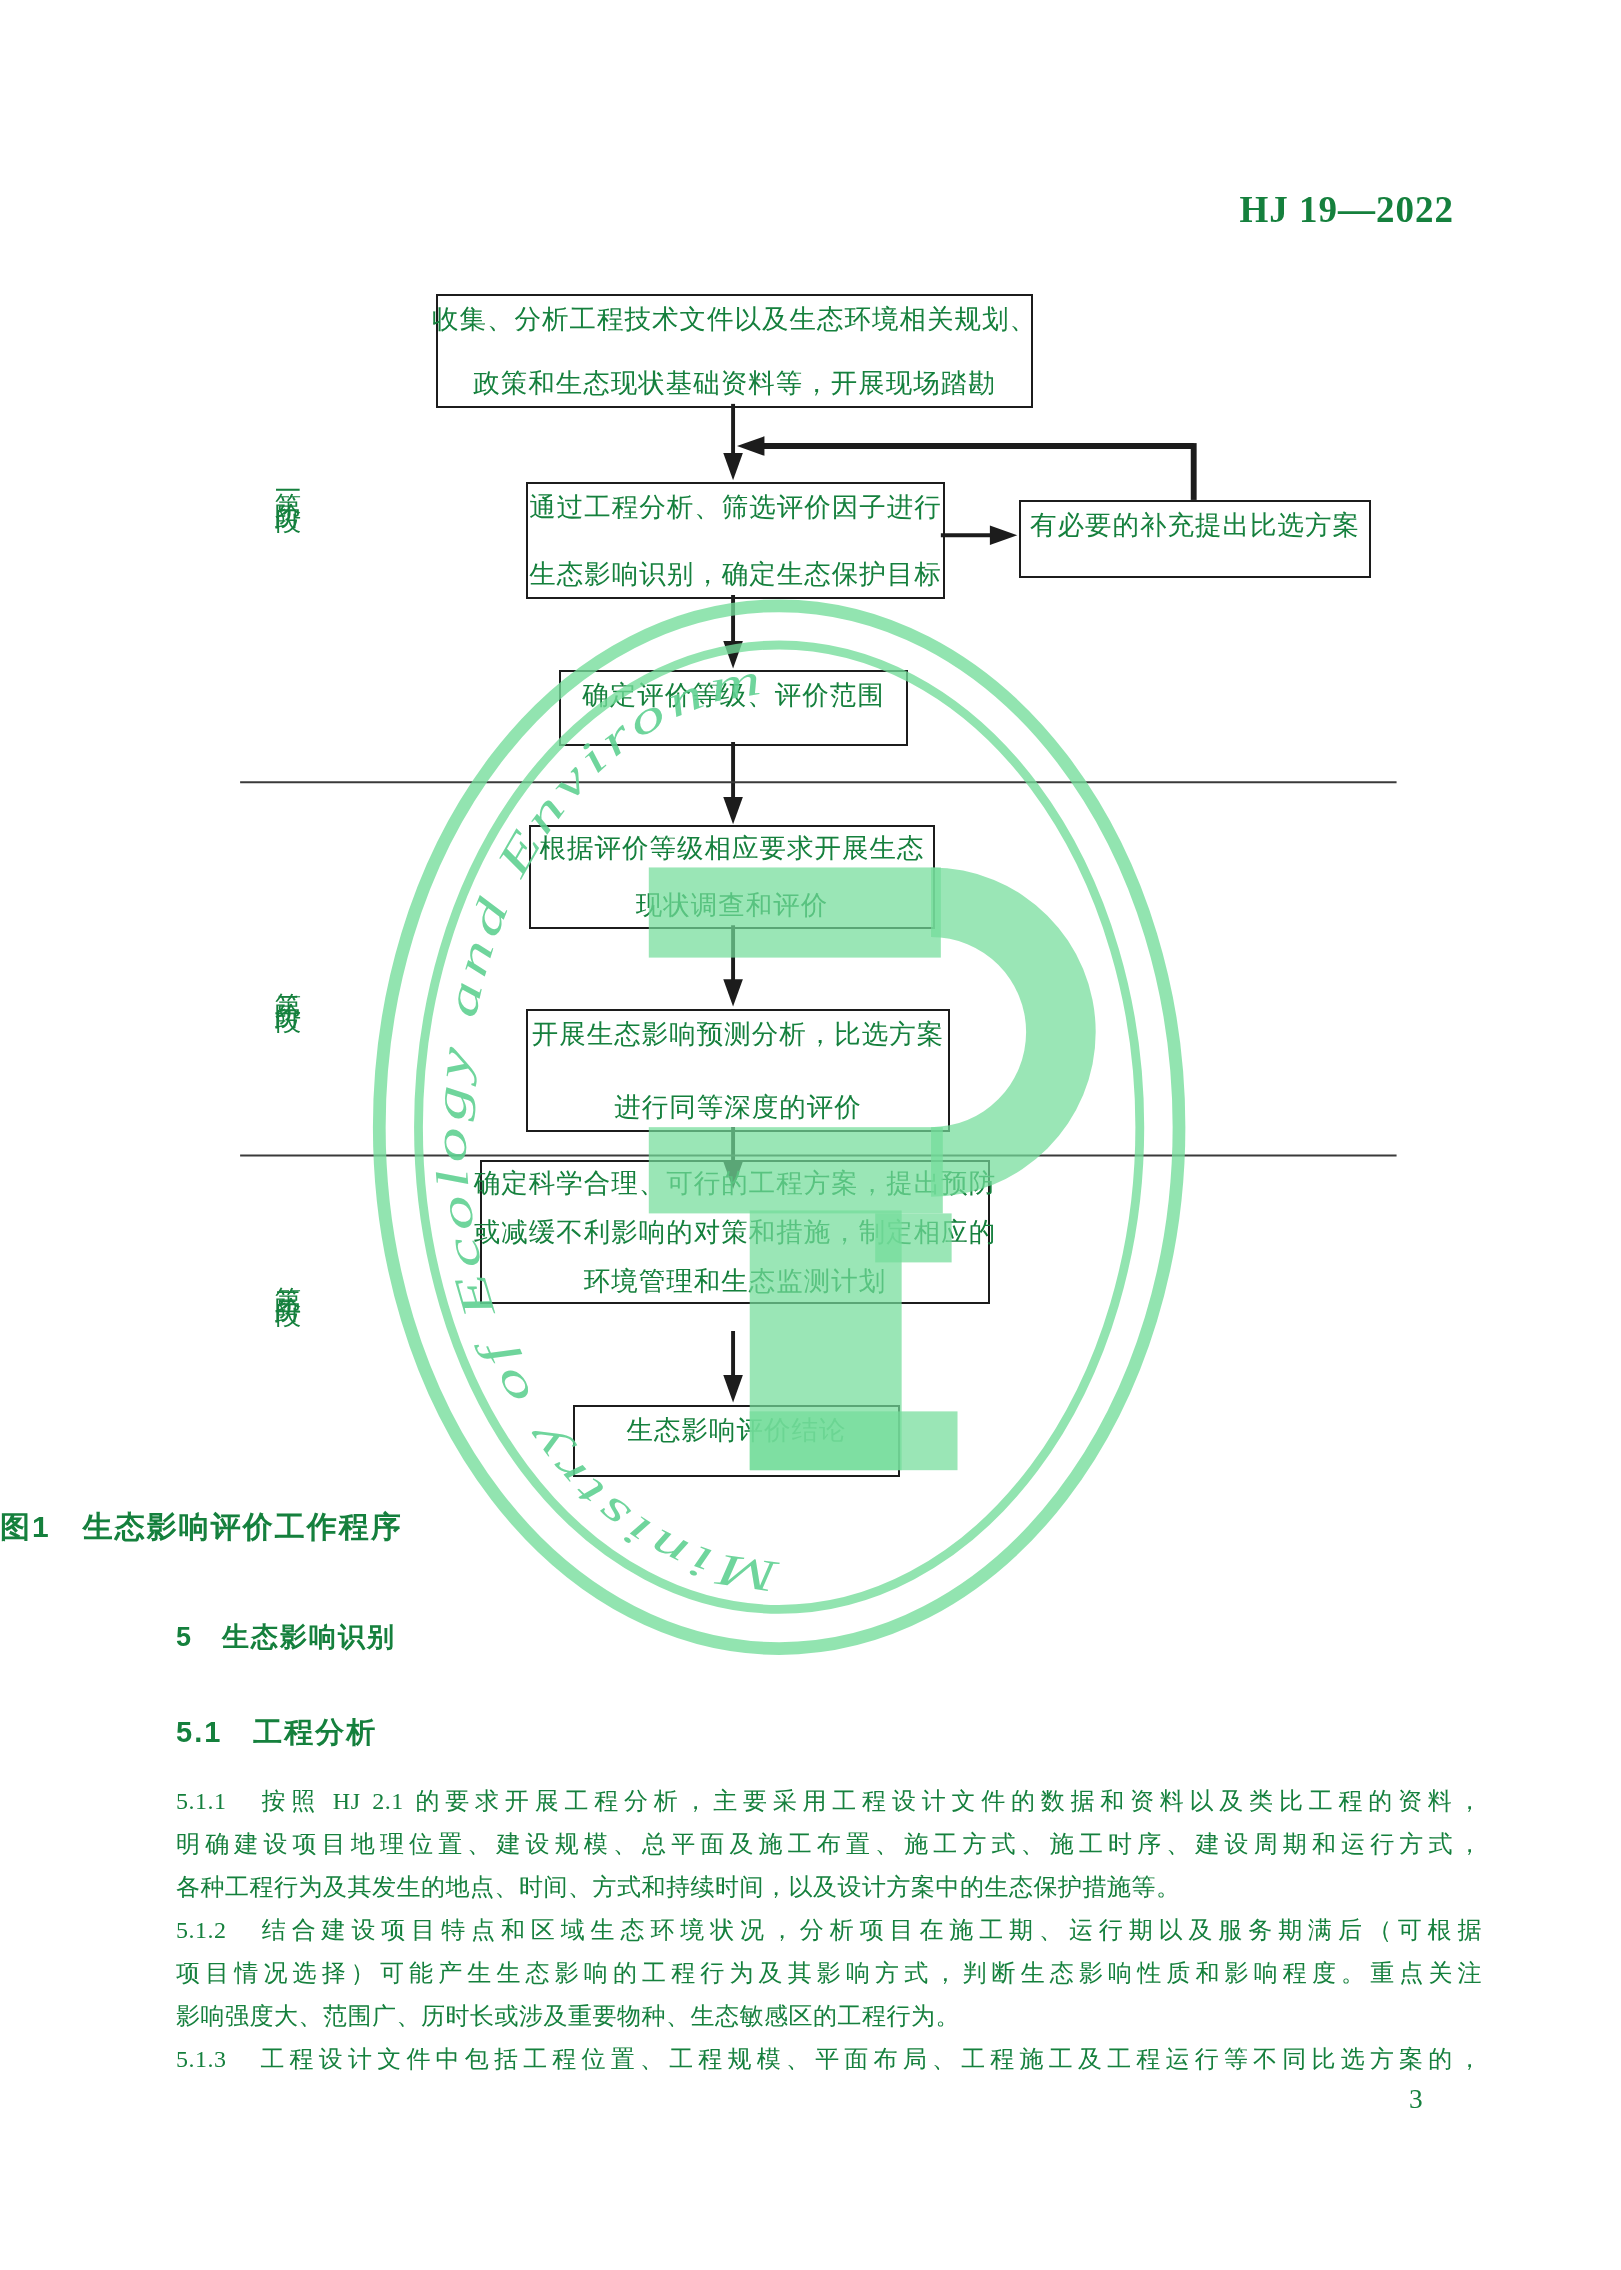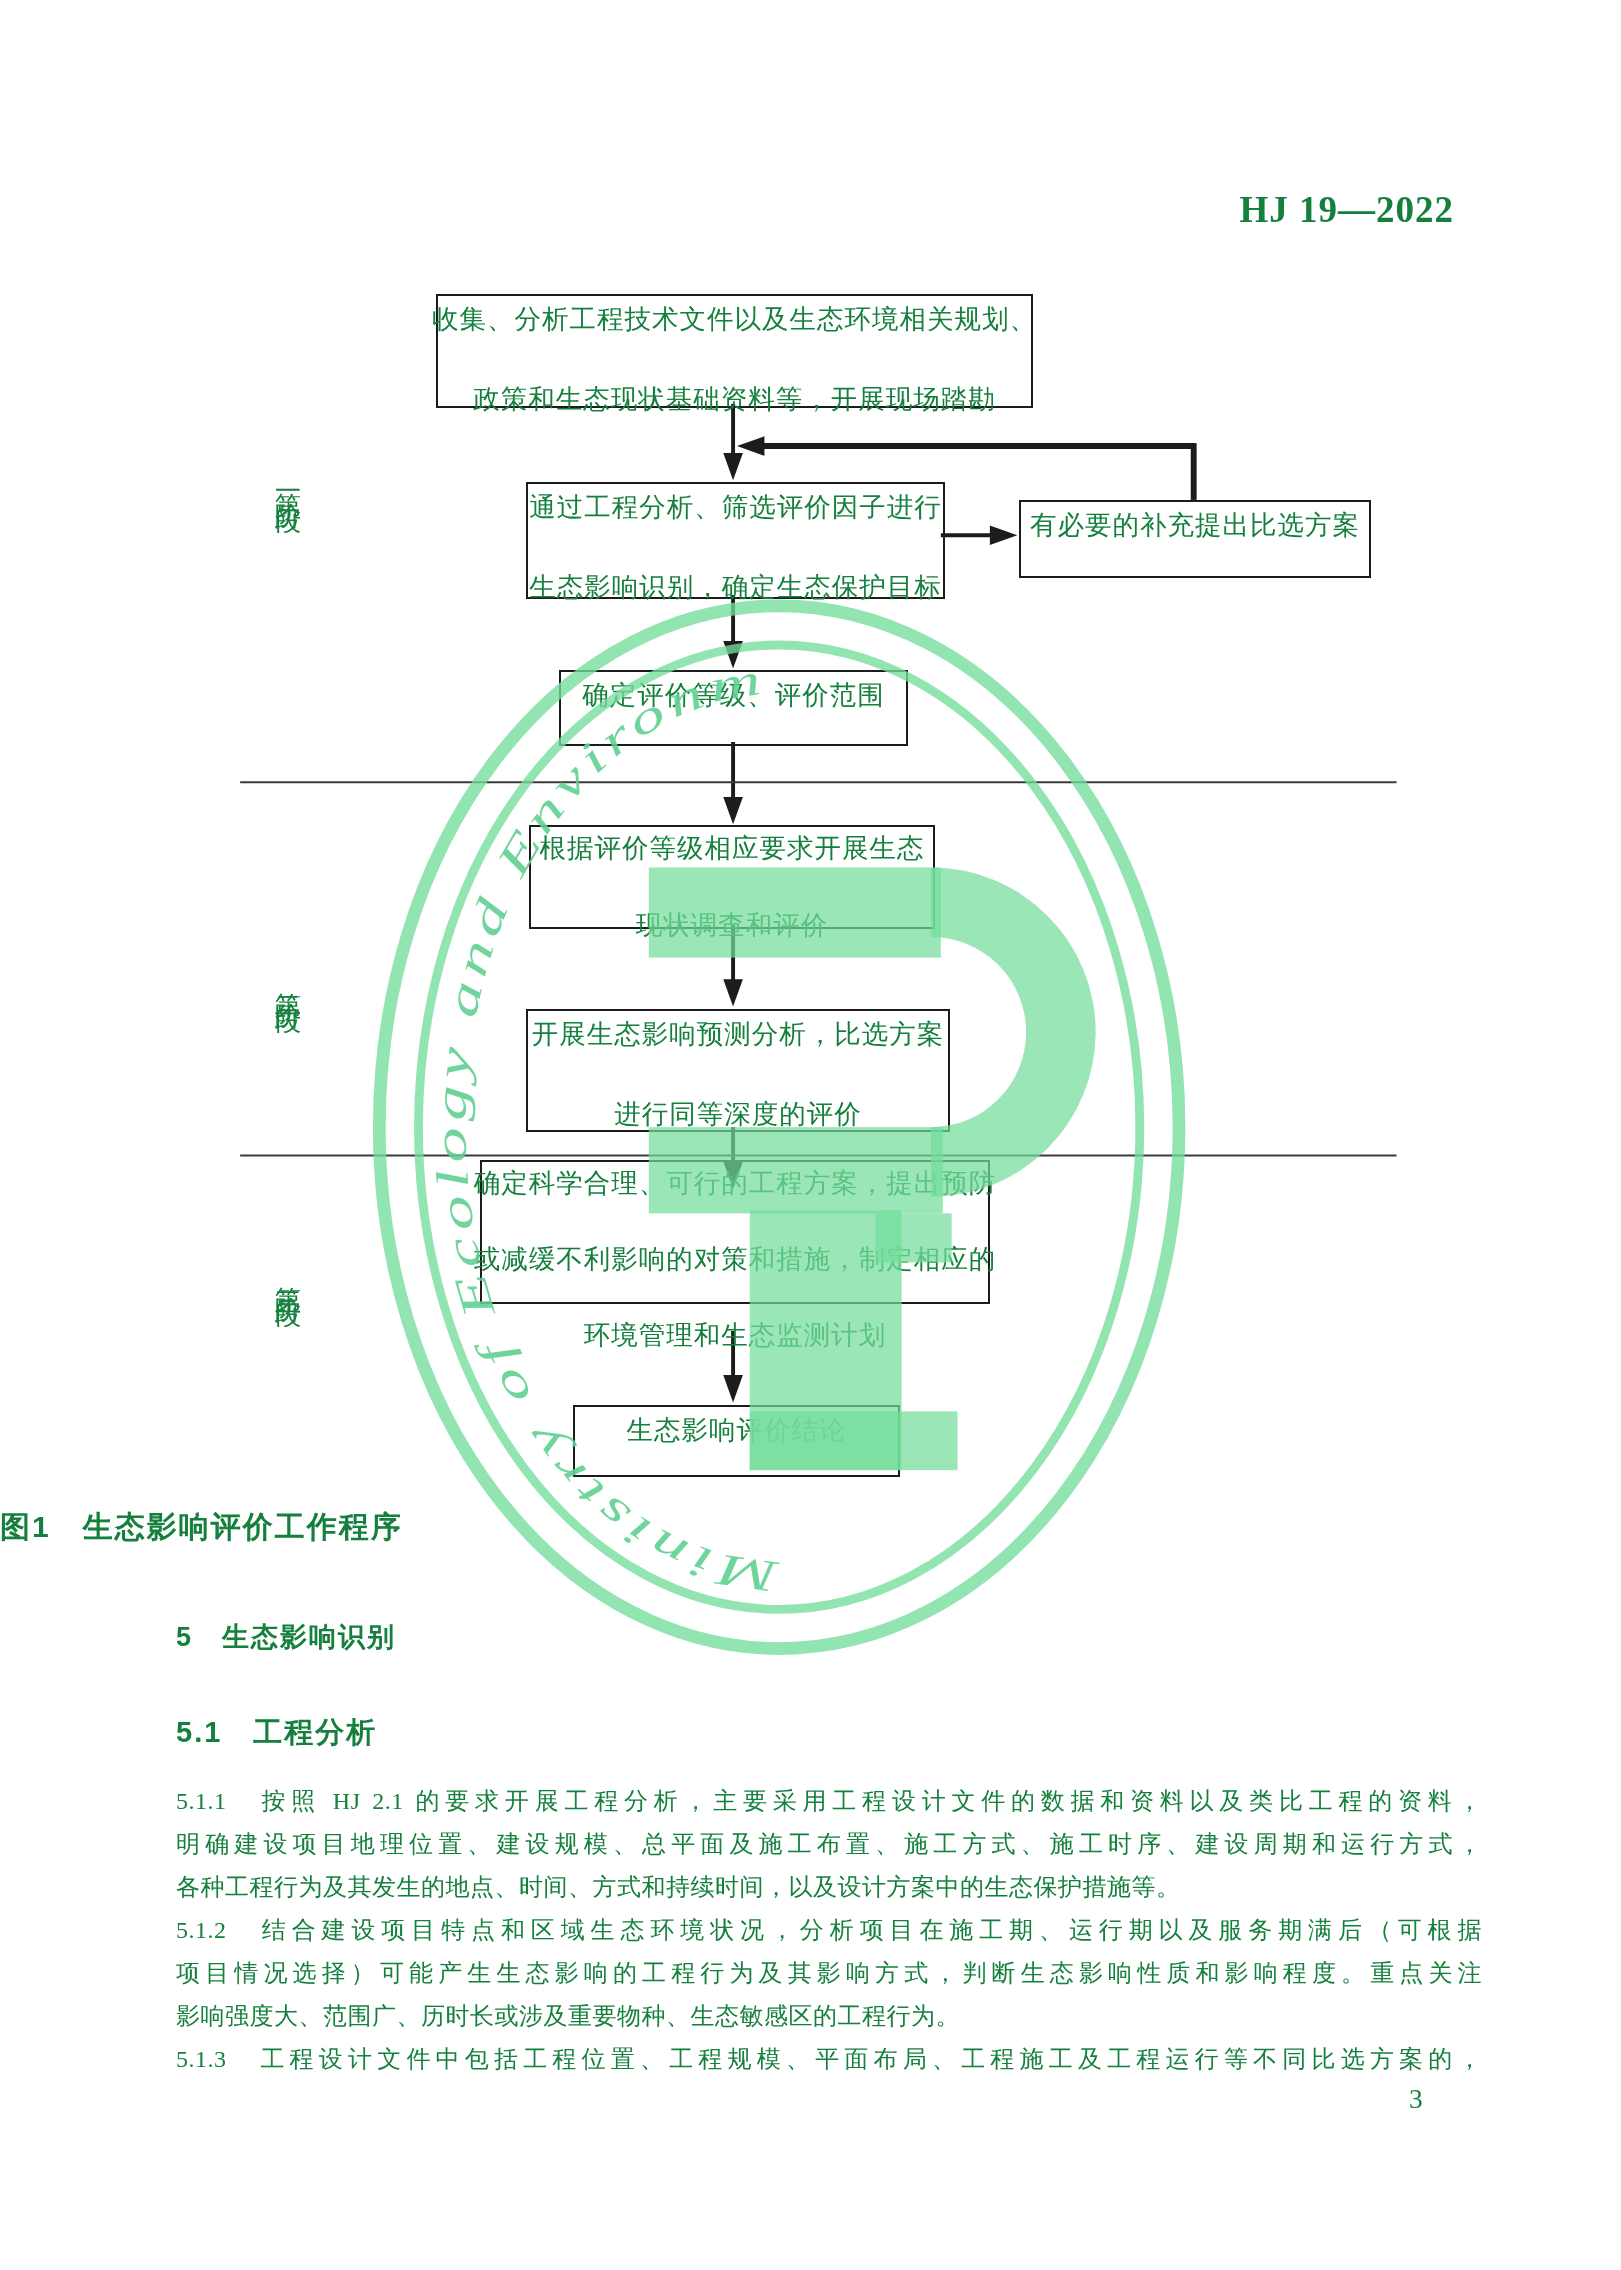--- a/index.html
+++ b/index.html
@@ -2,22 +2,22 @@
 <html><head>
 <meta charset="utf-8">
 <style>
   html,body{margin:0;padding:0;background:#e8e8e8;}
   .page{position:relative;width:1621px;height:2270px;background:#ffffff;overflow:hidden;
         font-family:"Liberation Serif","DejaVu Serif",serif;color:#15803d;}
   .doc-code{position:absolute;top:188px;right:167px;font-size:37px;font-weight:bold;
             letter-spacing:1px;font-family:"Liberation Serif",serif;}
   
   .fbox{position:absolute;border:2px solid #1c1c1c;background:transparent;
-        display:flex;flex-direction:column;justify-content:flex-start;align-items:center;
-        font-size:26.5px;line-height:46px;text-align:center;letter-spacing:1px;gap:34px;}
+        display:flex;flex-direction:column;justify-content:space-between;align-items:center;
+        font-size:26.5px;line-height:46px;text-align:center;letter-spacing:1px;}
   .fbox .ln{white-space:nowrap;}
   .stage{position:absolute;writing-mode:vertical-rl;text-orientation:upright;
          font-size:26.5px;letter-spacing:4.9px;left:267px;width:39px;text-align:center;}
   .caption{position:absolute;left:0;width:1621px;text-align:left;top:1507px;
            font-size:30px;font-weight:bold;font-family:"Liberation Sans",sans-serif;letter-spacing:2px;}
   
   .h-main{position:absolute;left:176px;top:1619px;font-size:27px;font-weight:bold;
           font-family:"Liberation Sans",sans-serif;letter-spacing:2px;}
   .h-sub{position:absolute;left:176px;top:1713px;font-size:29px;font-weight:bold;
          font-family:"Liberation Sans",sans-serif;letter-spacing:2px;}

